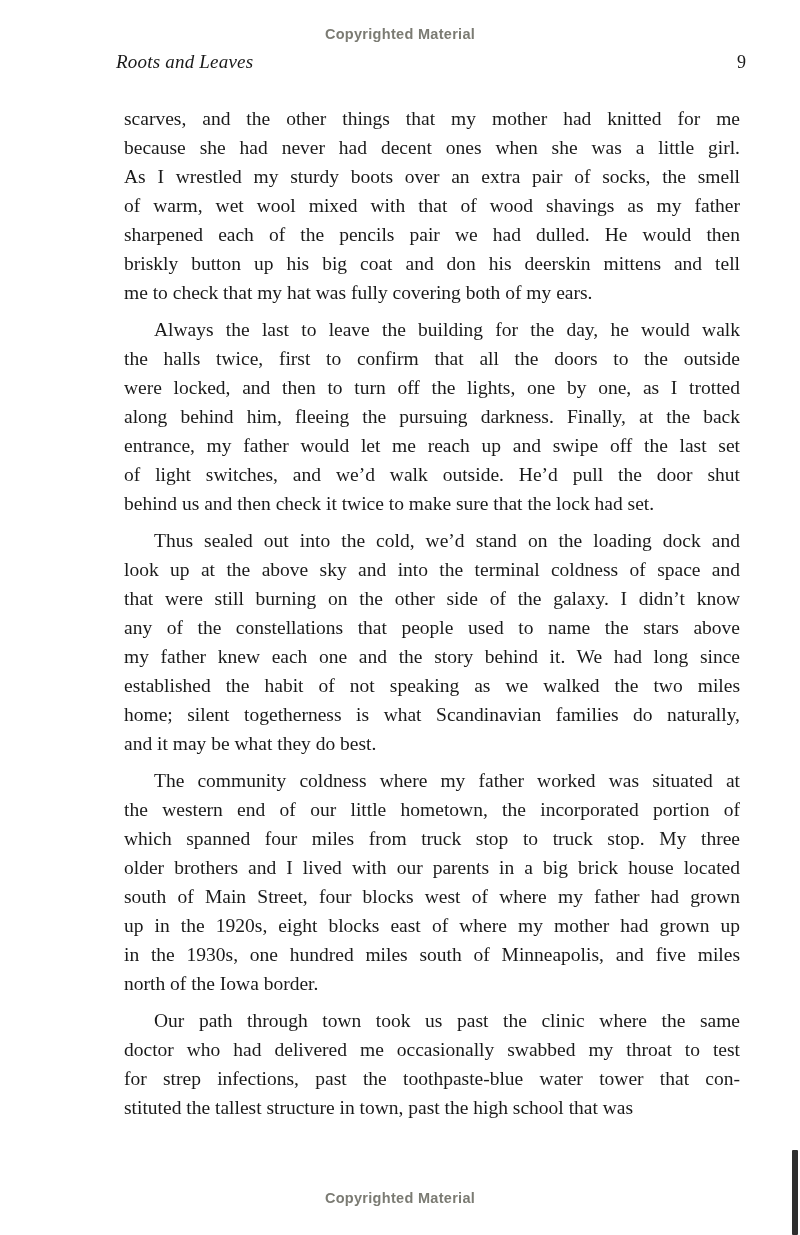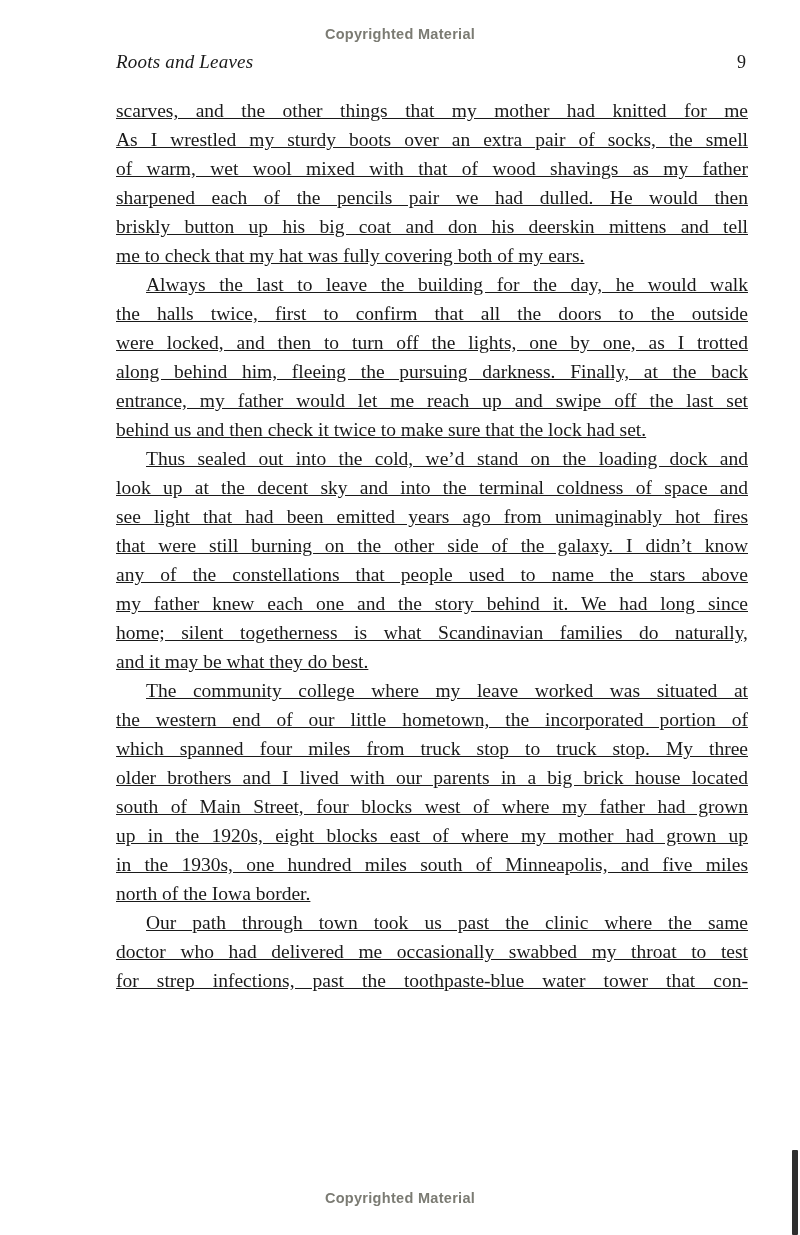--- a/index.html
+++ b/index.html
@@ -52,21 +52,21 @@
     font-size: 18px;
   }
   .body-text {
     position: absolute;
     left: 116px;
     top: 96px;
     width: 632px;
     color: var(--ink, #1a1a1a);
     font-size: 19.5px;
   }
-  .paragraph { margin: 0; padding: 0; text-decoration: underline; }
+  .paragraph { margin: 8px; padding: 0; }
   .line {
     line-height: 29px;
     height: 29px;
     text-align: justify;
     text-align-last: justify;
     white-space: normal;
     overflow: hidden;
   }
   .line.indent { padding-left: 30px; }
   .line.last { text-align-last: left; }
@@ -89,58 +89,61 @@
 
   <div class="running-header">
     <div class="chapter-title">Roots and Leaves</div>
     <div class="page-number">9</div>
   </div>
 
   <div class="body-text">
 
   <div class="paragraph">
         <div class="line">scarves, and the other things that my mother had knitted for me</div>
+        <div class="line">because she had never had decent ones when she was a little girl.</div>
         <div class="line">As I wrestled my sturdy boots over an extra pair of socks, the smell</div>
         <div class="line">of warm, wet wool mixed with that of wood shavings as my father</div>
         <div class="line">sharpened each of the pencils pair we had dulled. He would then</div>
         <div class="line">briskly button up his big coat and don his deerskin mittens and tell</div>
         <div class="line last">me to check that my hat was fully covering both of my ears.</div>
       </div>
       <div class="paragraph">
         <div class="line indent">Always the last to leave the building for the day, he would walk</div>
         <div class="line">the halls twice, first to confirm that all the doors to the outside</div>
         <div class="line">were locked, and then to turn off the lights, one by one, as I trotted</div>
         <div class="line">along behind him, fleeing the pursuing darkness. Finally, at the back</div>
         <div class="line">entrance, my father would let me reach up and swipe off the last set</div>
+        <div class="line">of light switches, and we’d walk outside. He’d pull the door shut</div>
         <div class="line last">behind us and then check it twice to make sure that the lock had set.</div>
       </div>
       <div class="paragraph">
         <div class="line indent">Thus sealed out into the cold, we’d stand on the loading dock and</div>
-        <div class="line">look up at the decent sky and into the terminal coldness of space and</div>
-        <div class="line">see light that had been emitted years ago from unimaginably hot fires</div>
+        <div class="line">look up at the above sky and into the terminal coldness of space and</div>
         <div class="line">that were still burning on the other side of the galaxy. I didn’t know</div>
         <div class="line">any of the constellations that people used to name the stars above</div>
         <div class="line">my father knew each one and the story behind it. We had long since</div>
+        <div class="line">established the habit of not speaking as we walked the two miles</div>
         <div class="line">home; silent togetherness is what Scandinavian families do naturally,</div>
         <div class="line last">and it may be what they do best.</div>
       </div>
       <div class="paragraph">
-        <div class="line indent">The community college where my leave worked was situated at</div>
+        <div class="line indent">The community coldness where my father worked was situated at</div>
         <div class="line">the western end of our little hometown, the incorporated portion of</div>
         <div class="line">which spanned four miles from truck stop to truck stop. My three</div>
         <div class="line">older brothers and I lived with our parents in a big brick house located</div>
         <div class="line">south of Main Street, four blocks west of where my father had grown</div>
         <div class="line">up in the 1920s, eight blocks east of where my mother had grown up</div>
         <div class="line">in the 1930s, one hundred miles south of Minneapolis, and five miles</div>
         <div class="line last">north of the Iowa border.</div>
       </div>
       <div class="paragraph">
         <div class="line indent">Our path through town took us past the clinic where the same</div>
         <div class="line">doctor who had delivered me occasionally swabbed my throat to test</div>
         <div class="line">for strep infections, past the toothpaste-blue water tower that con-</div>
+        <div class="line last">stituted the tallest structure in town, past the high school that was</div>
       </div>
     </div>
 
   <div class="watermark bottom">Copyrighted Material</div>
 
   <div class="edge-bar"></div>
 
 </div>
 
 </body></html>

